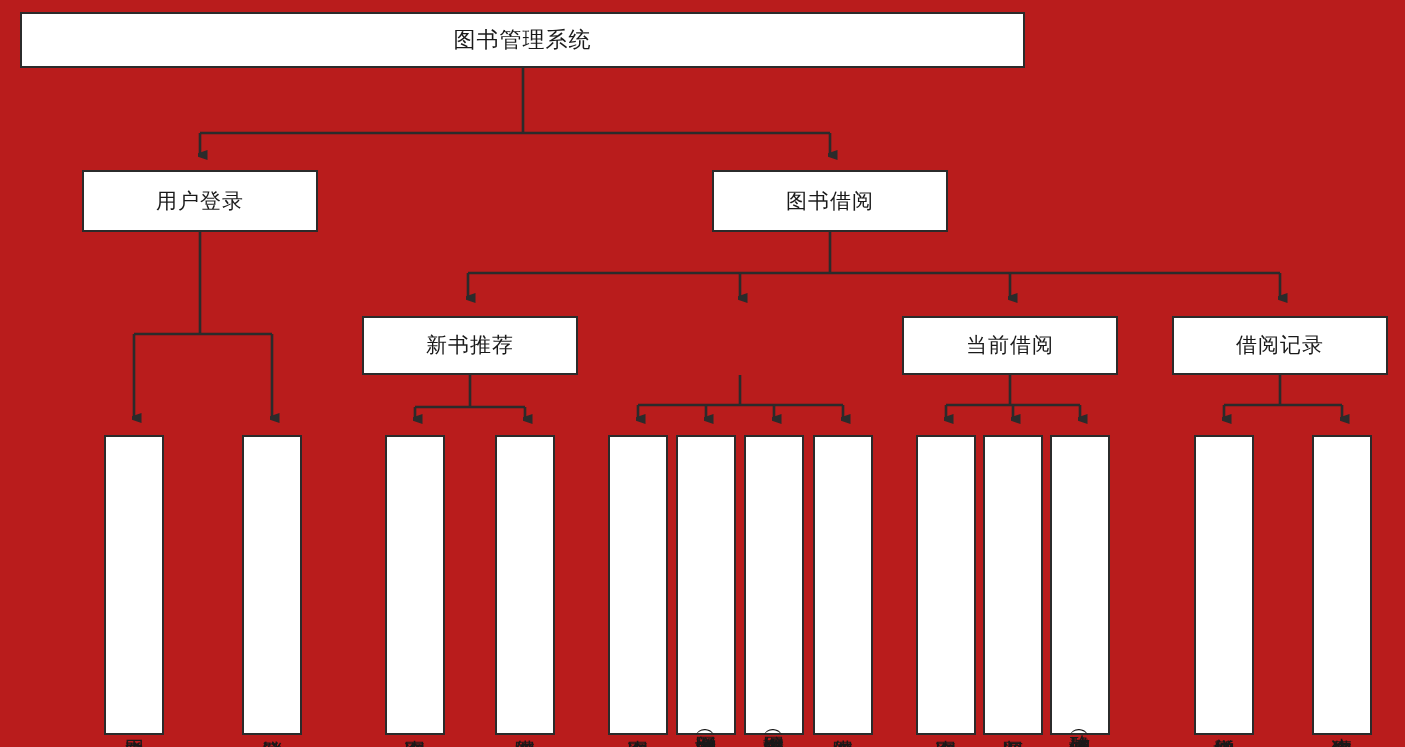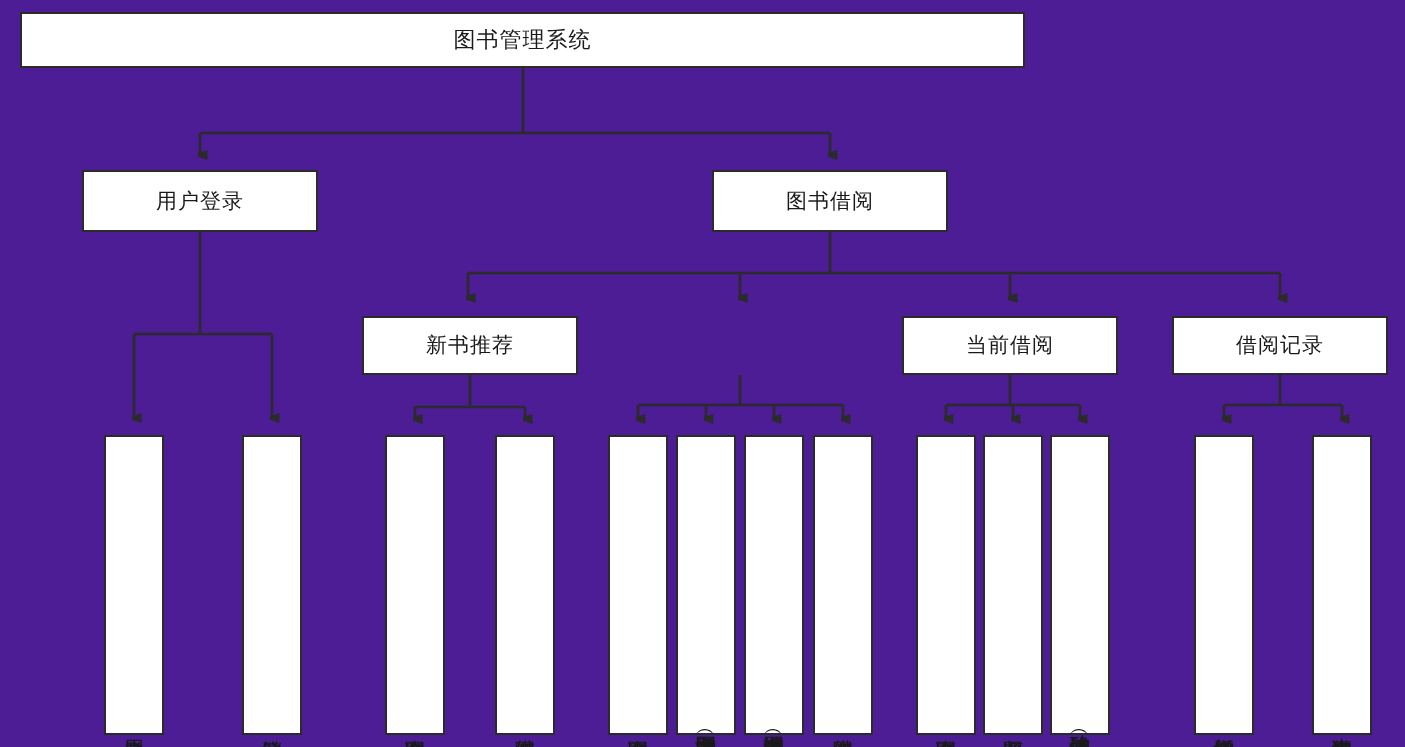--- a/index.html
+++ b/index.html
@@ -7,21 +7,21 @@
     padding: 0;
     background: #ffffff;
   }
   body {
     font-family: "Liberation Sans", "DejaVu Sans", sans-serif;
   }
   #canvas {
     position: relative;
     width: 1405px;
     height: 747px;
-    background: #4c1d95;
+    background: #b91c1c;
     overflow: hidden;
   }
   svg#wires {
     position: absolute;
     left: 0;
     top: 0;
     width: 1405px;
     height: 747px;
     pointer-events: none;
   }

